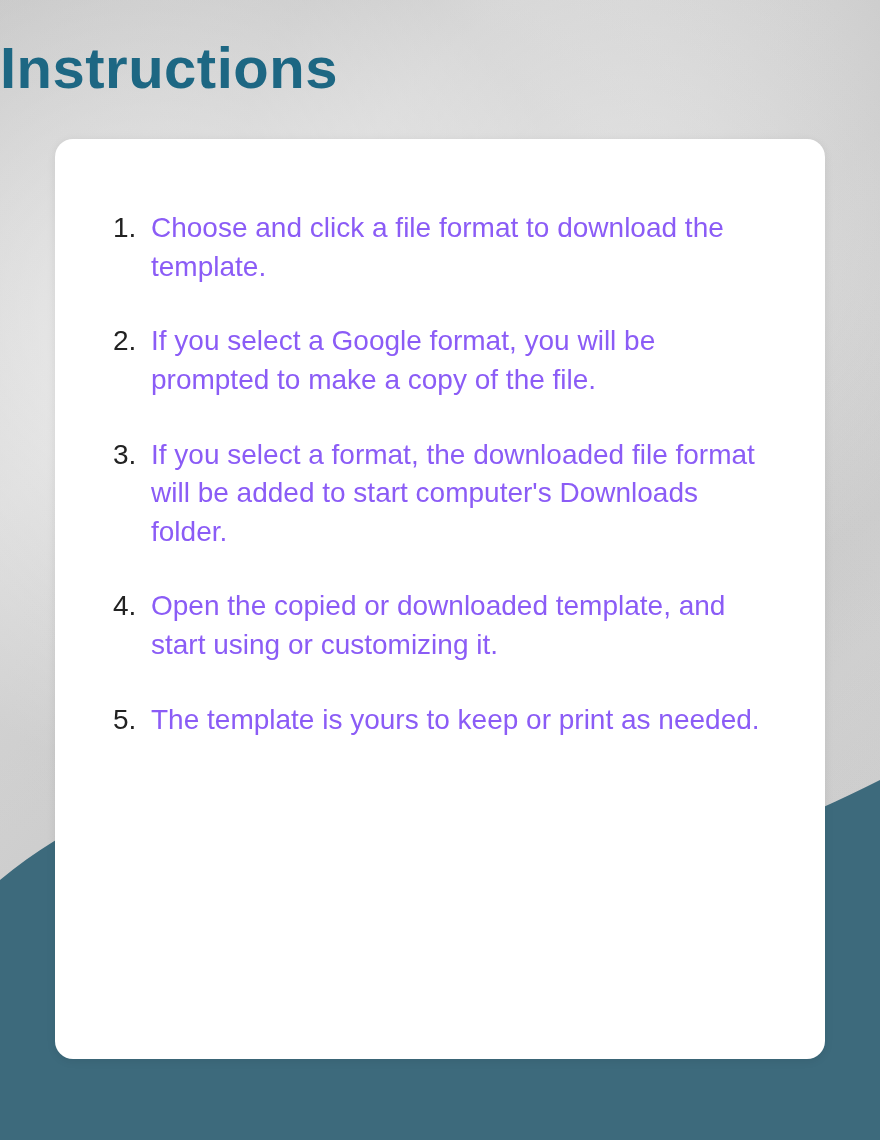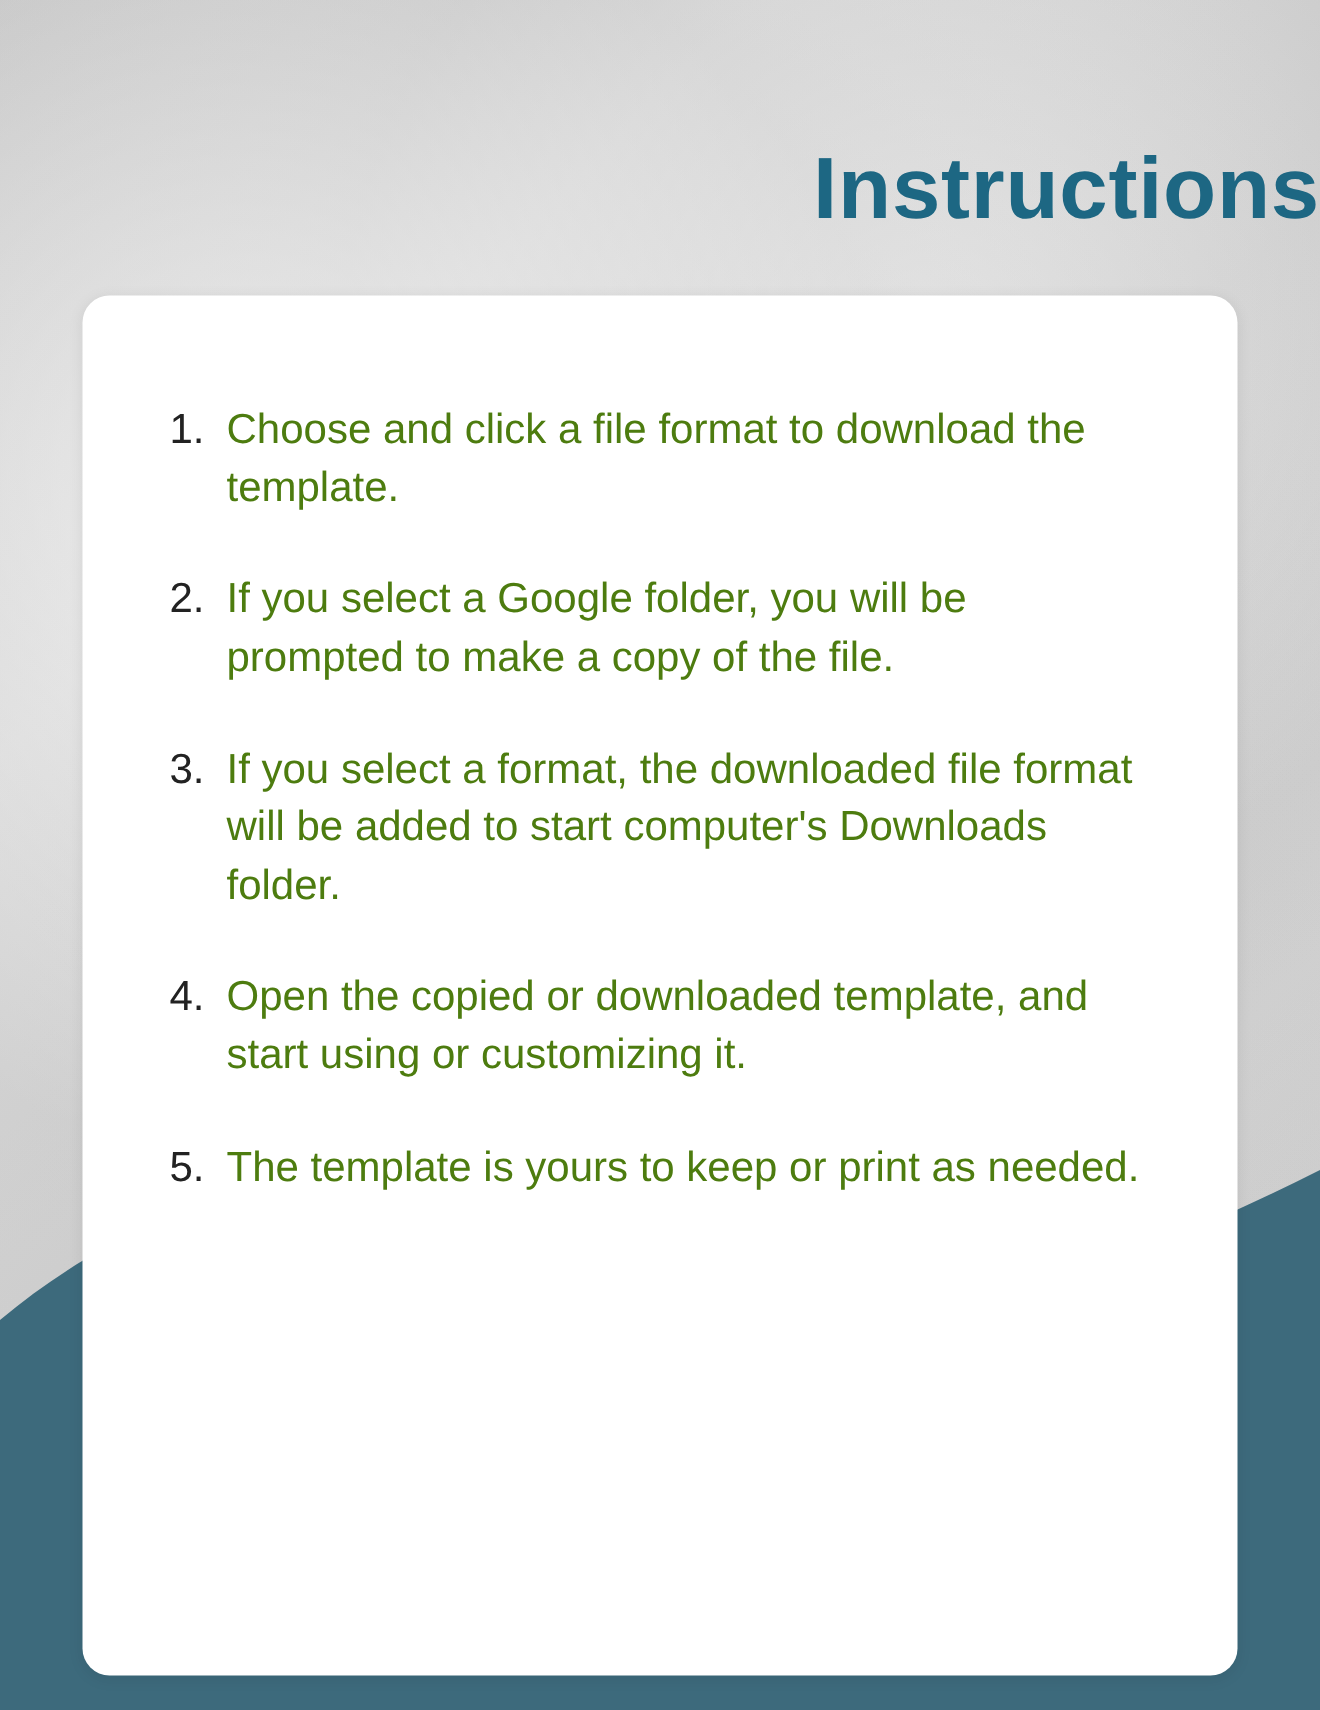--- a/index.html
+++ b/index.html
@@ -15,25 +15,25 @@
   }
   .wave {
     position: absolute;
     left: 0; right: 0; bottom: 0;
     height: 420px;
     z-index: 0;
   }
   .title {
     position: relative;
     z-index: 2;
-    text-align: right;
+    text-align: left;
     font-size: 58px;
     font-weight: 700;
     color: #1d6783;
-    padding-top: 92px;
+    padding-top: 34px;
     letter-spacing: 0.5px;
   }
   .card {
     position: relative;
     z-index: 2;
     background: #ffffff;
     margin: 38px auto 0 auto;
     width: 770px;
     height: 920px;
     border-radius: 18px;
@@ -42,21 +42,21 @@
   }
   .list {
     list-style: none;
     counter-reset: item;
   }
   .list li {
     counter-increment: item;
     position: relative;
     font-size: 28px;
     line-height: 1.38;
-    color: #4d7c0f;
+    color: #8b5cf6;
     padding-left: 38px;
     margin-bottom: 36px;
   }
   .list li::before {
     content: counter(item) ".";
     position: absolute;
     left: 0;
     top: 0;
     font-size: 28px;
     color: #222;
@@ -67,18 +67,18 @@
 
 <svg class="wave" viewBox="0 0 880 420" preserveAspectRatio="none">
   <path d="M0,160 C120,60 260,40 400,120 C540,200 700,150 880,60 L880,420 L0,420 Z" fill="#3d6a7c"></path>
 </svg>
 
 <h1 class="title">Instructions</h1>
 
 <div class="card">
   <ol class="list">
     <li>Choose and click a file format to download the template.</li>
-    <li>If you select a Google folder, you will be prompted to make a copy of the file.</li>
+    <li>If you select a Google format, you will be prompted to make a copy of the file.</li>
     <li>If you select a format, the downloaded file format will be added to start computer's Downloads folder.</li>
     <li>Open the copied or downloaded template, and start using or customizing it.</li>
     <li>The template is yours to keep or print as needed.</li>
   </ol>
 </div>
 
 </body></html>

